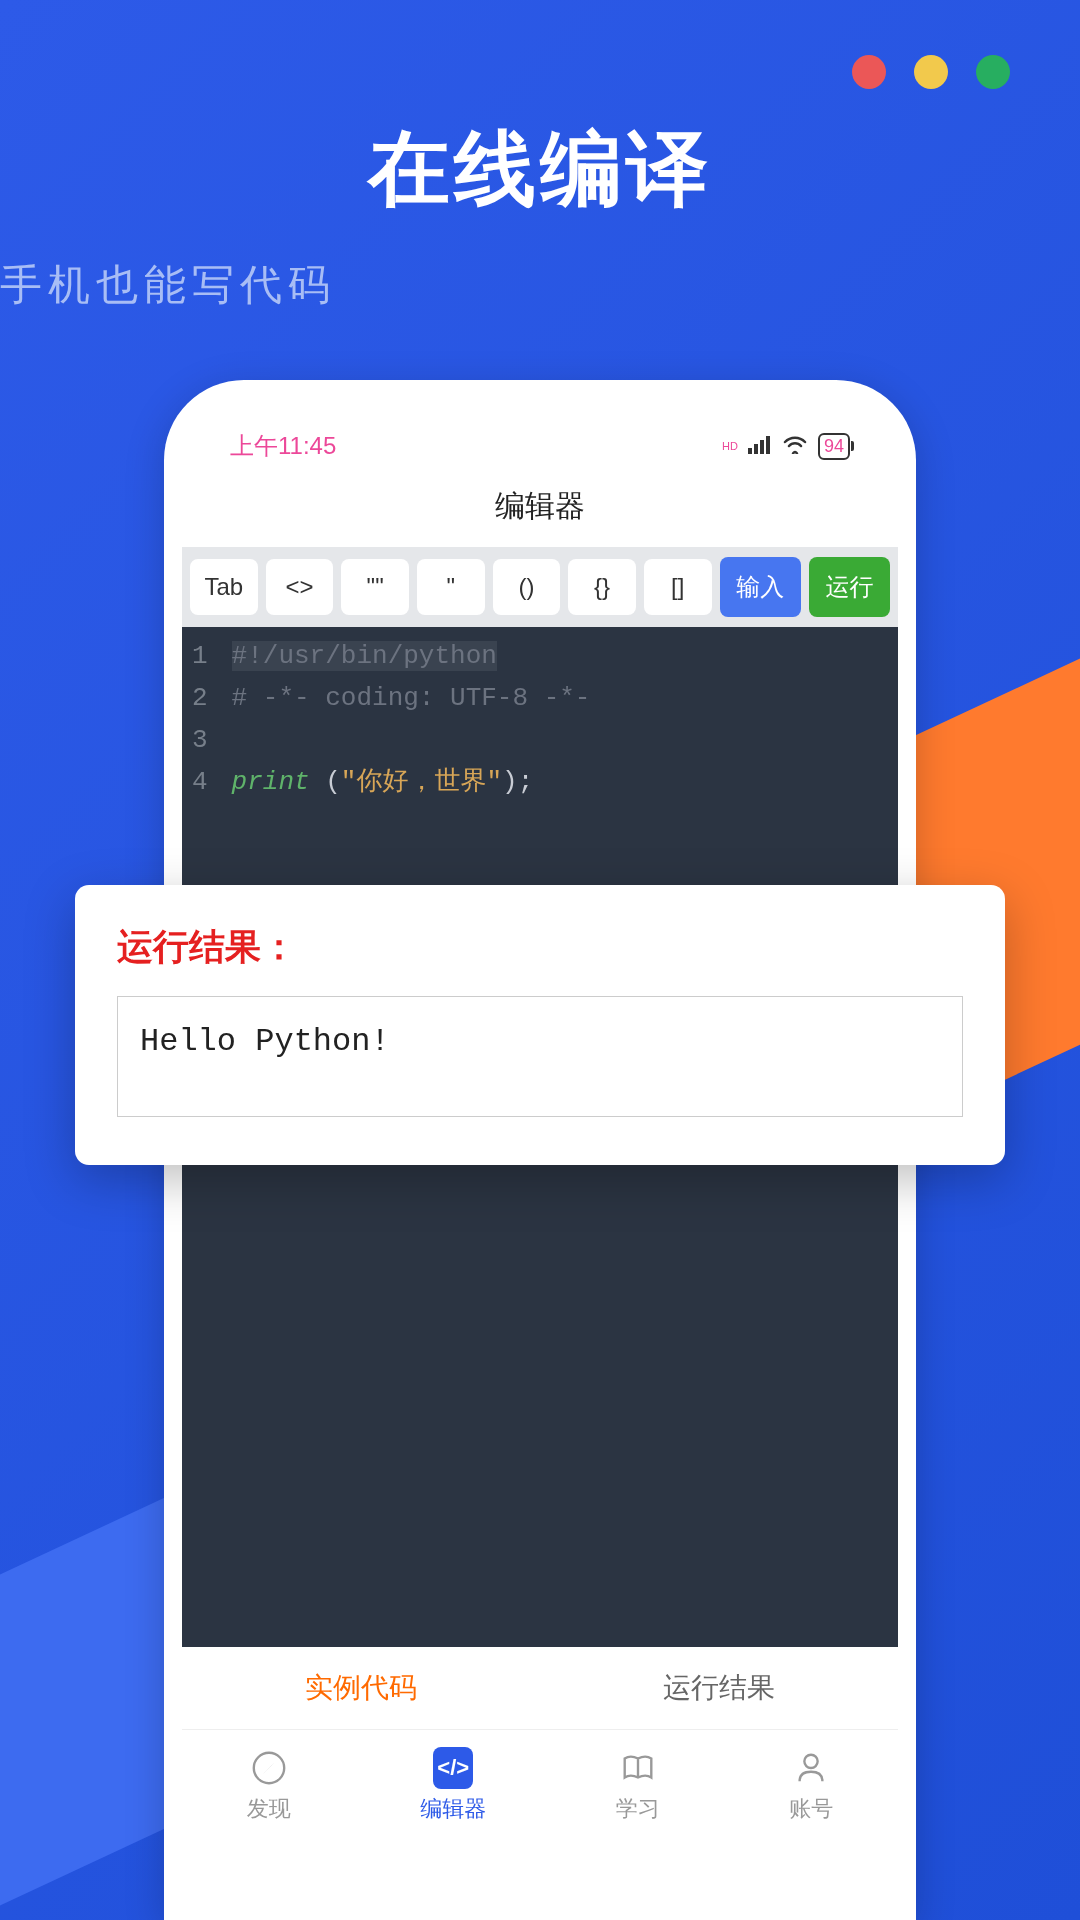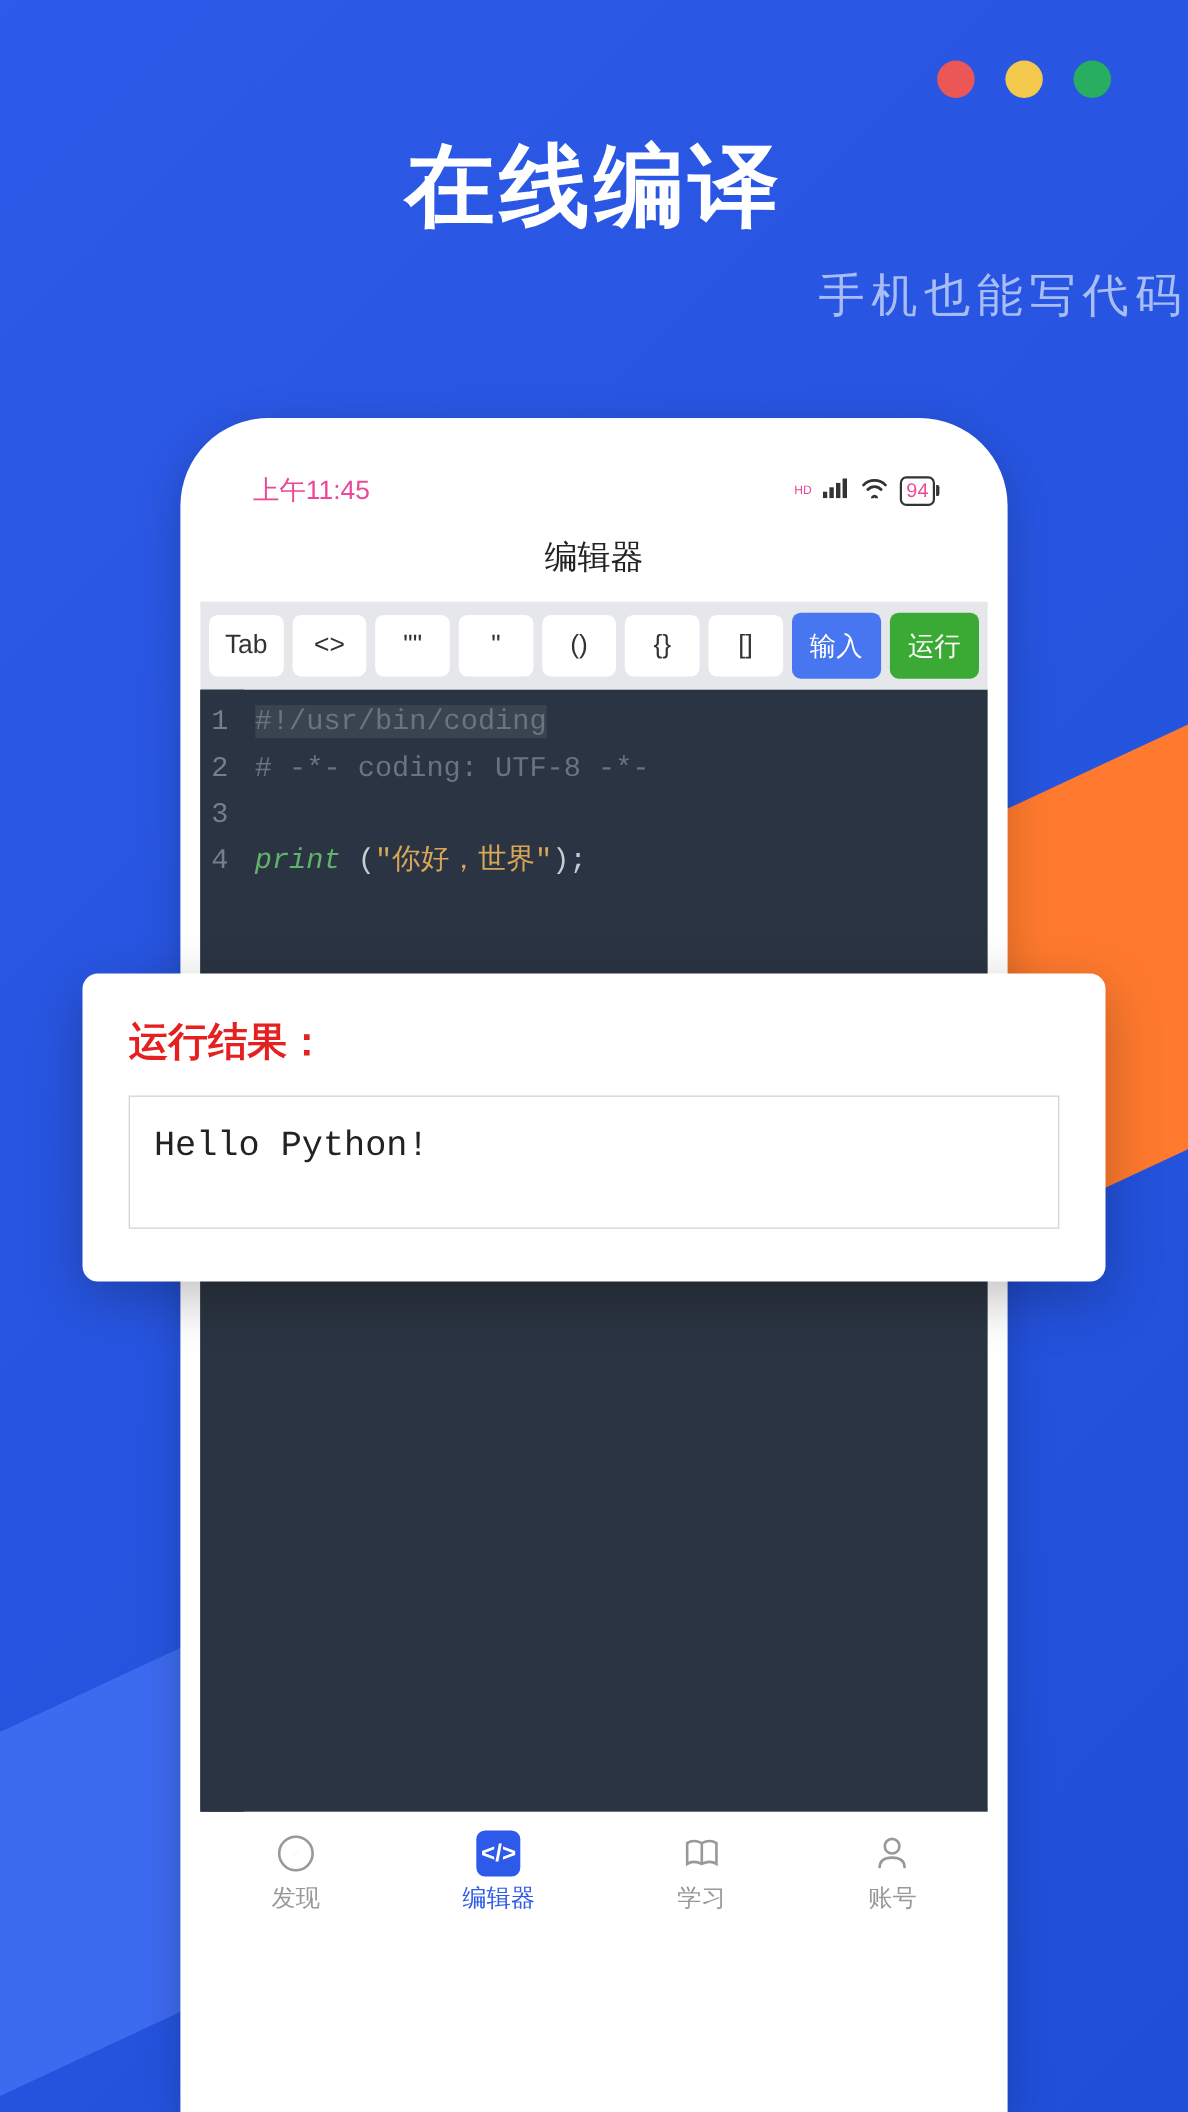--- a/index.html
+++ b/index.html
@@ -32,22 +32,22 @@
       color: #fff;
       font-size: 82px;
       font-weight: 700;
       text-align: center;
       margin-top: 115px;
       letter-spacing: 4px;
     }
     .hero-subtitle {
       color: #a8bdf5;
       font-size: 42px;
-      text-align: right;
-      margin-top: 16px;
+      text-align: left;
+      margin-top: 32px;
       letter-spacing: 6px;
     }
     
     .shape-blue {
       position: absolute;
       bottom: 100px;
       left: -150px;
       width: 600px;
       height: 300px;
       background: #3d6bf0;
@@ -316,27 +316,31 @@
     </div>
 
     <div class="code-editor">
       <div class="gutter">
         <div>1</div>
         <div>2</div>
         <div>3</div>
         <div>4</div>
       </div>
       <div class="code-content">
-        <div class="code-line"><span class="tok-shebang">#!/usr/bin/coding</span></div>
+        <div class="code-line"><span class="tok-shebang">#!/usr/bin/python</span></div>
         <div class="code-line"><span class="tok-comment"># -*- coding: UTF-8 -*-</span></div>
         <div class="code-line">&nbsp;</div>
         <div class="code-line"><span class="tok-func">print </span><span class="tok-punc">(</span><span class="tok-string">"你好，世界"</span><span class="tok-punc">);</span></div>
       </div>
     </div>
 
+    <div class="phone-tabs">
+      <div class="phone-tab active">实例代码</div>
+      <div class="phone-tab">运行结果</div>
+    </div>
 
     <div class="bottom-nav">
       <div class="nav-item">
         <div class="nav-icon">
           <svg viewBox="0 0 40 40">
               <circle cx="20" cy="20" r="16" stroke="#999" stroke-width="2.5" fill="none"></circle>
               <path d="M14 26 L22 18 L26 14 L18 22 Z" fill="#999"></path>
             </svg>
         </div>
         <span>发现</span>

